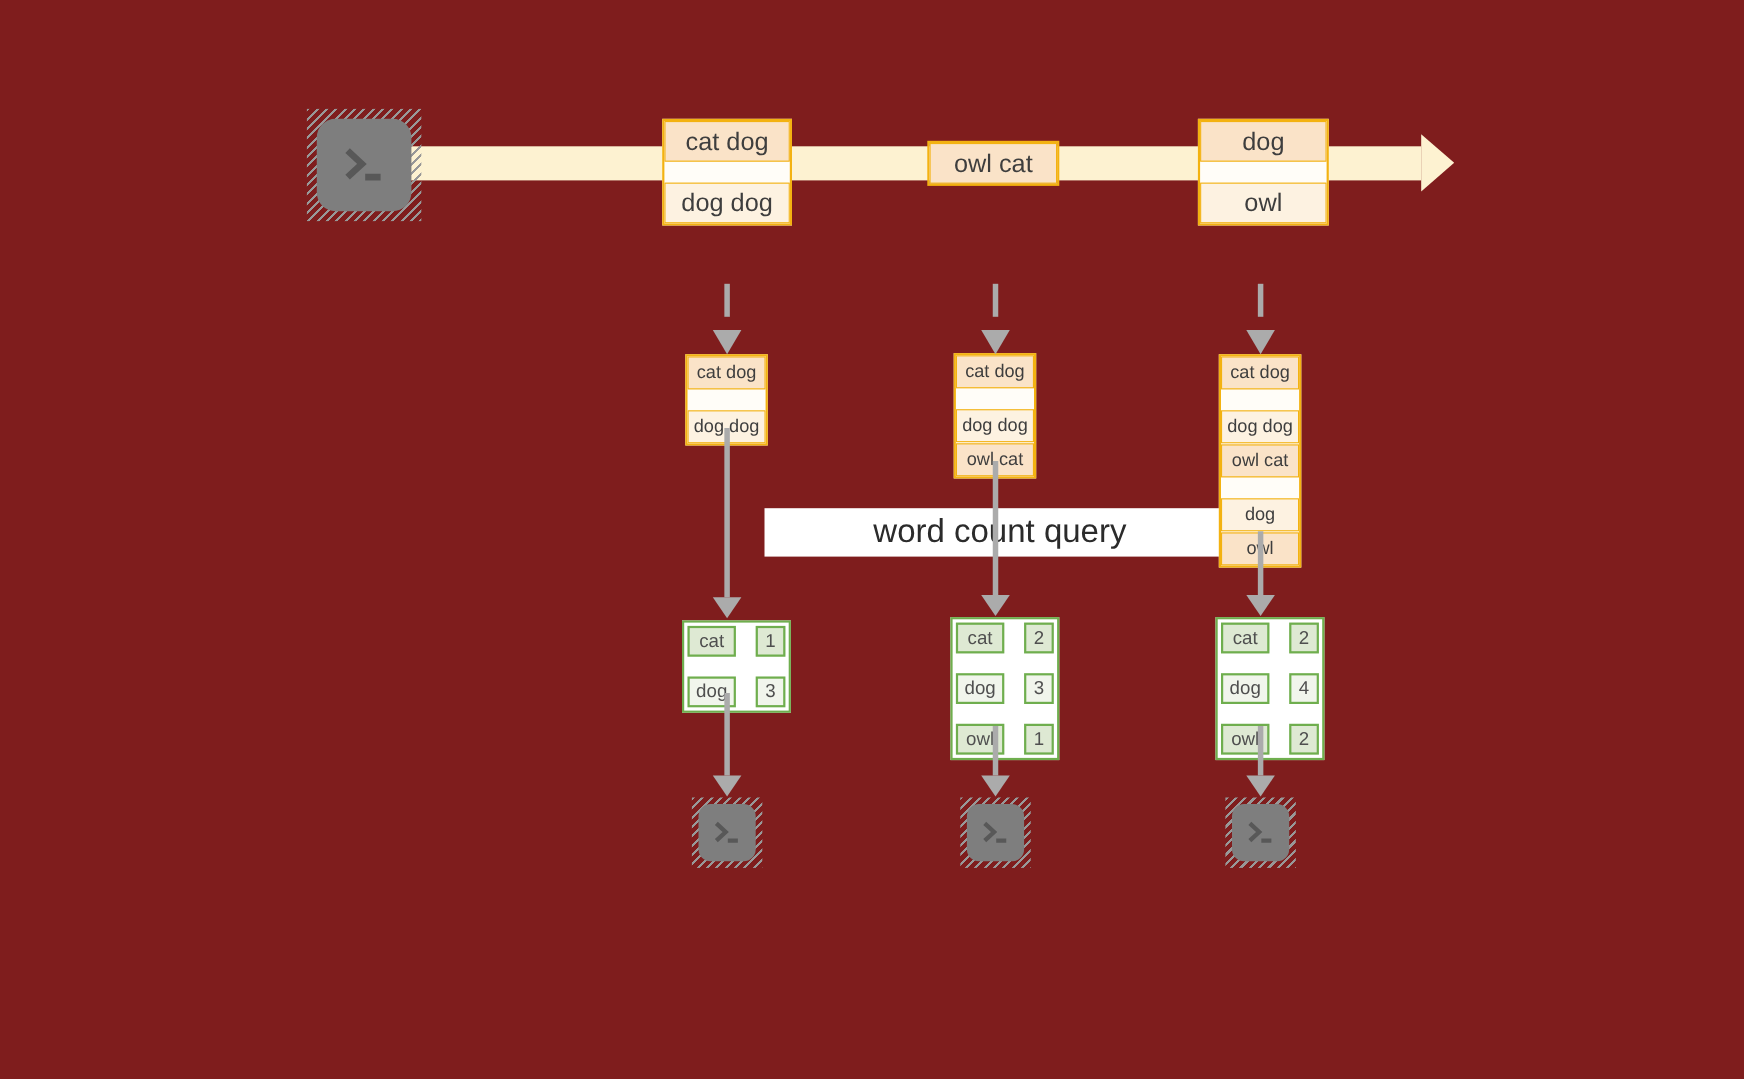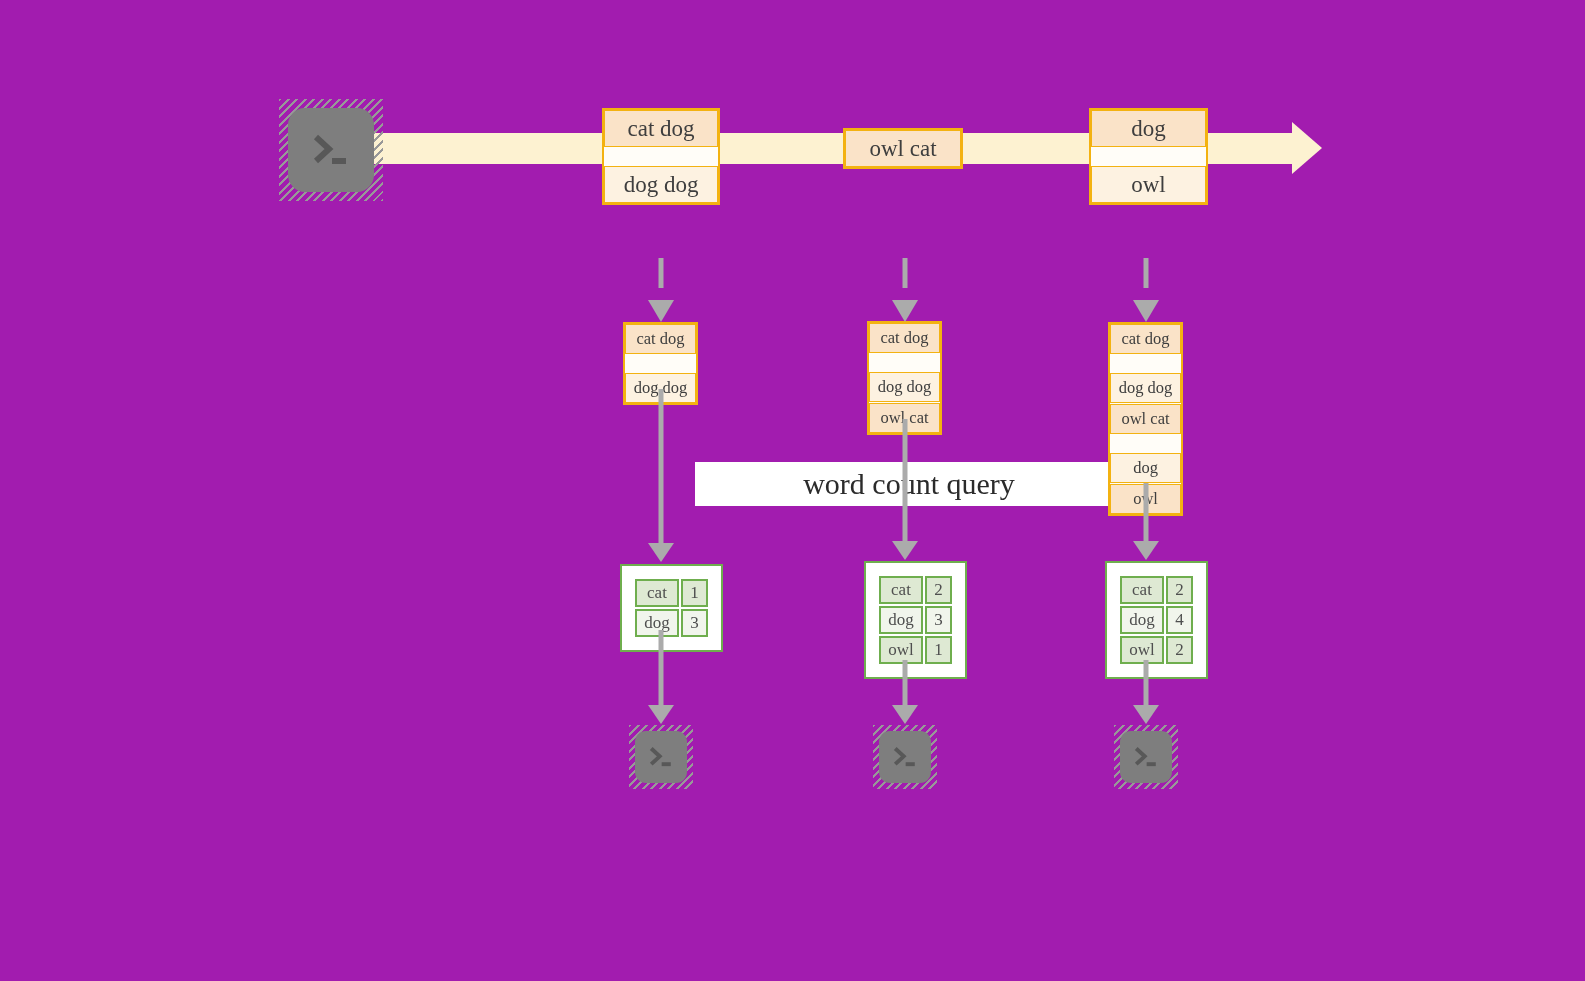--- a/index.html
+++ b/index.html
@@ -1,17 +1,17 @@
 <!DOCTYPE html>
 <html><head>
 <meta charset="utf-8">
 <style>
   html,body{margin:0;padding:0;background:#000;}
-  .canvas{position:relative;width:1585px;height:981px;background:#a21caf;overflow:hidden;
-          font-family:Liberation Serif, serif;}
+  .canvas{position:relative;width:1585px;height:981px;background:#7f1d1d;overflow:hidden;
+          font-family:Liberation Sans, sans-serif;}
 
   
   .stream-band{position:absolute;left:372px;top:133px;width:920px;height:31px;
                background:#FDF2D1;z-index:0;}
   .stream-head{position:absolute;left:1292px;top:122px;width:0;height:0;z-index:0;
                border-top:26px solid transparent;border-bottom:26px solid transparent;
                border-left:30px solid #FDF2D1;}
 
   
   .term{position:absolute;z-index:2;
@@ -30,21 +30,21 @@
   .ocell.dark{background:#FAE3C8;}
   .ocell.light{background:#FDF2E1;margin-top:18px;}
 
   
   .query-band{position:absolute;left:695px;top:462px;width:428px;height:44px;background:#FFF;
               z-index:1;display:flex;align-items:center;justify-content:center;
               font-size:30px;color:#2B2B2B;}
 
   
   .gtable{position:absolute;z-index:2;background:#FFF;border:2.5px solid #6FAE4E;
-          padding:13px;display:grid;grid-template-columns:44px 27px;gap:2px;box-sizing:content-box;}
+          padding:3px;display:grid;grid-template-columns:44px 27px;gap:18px;box-sizing:content-box;}
   .gcell{border:2px solid #6FAE4E;height:28px;display:flex;align-items:center;justify-content:center;
          font-size:17px;color:#4F4F4F;box-sizing:border-box;}
   .gcell.r0{background:#DEE9D3;}
   .gcell.r1{background:#F1F5EC;}
 
   
   .arrows{position:absolute;left:0;top:0;z-index:3;pointer-events:none;}
 </style>
 </head>
 <body>

